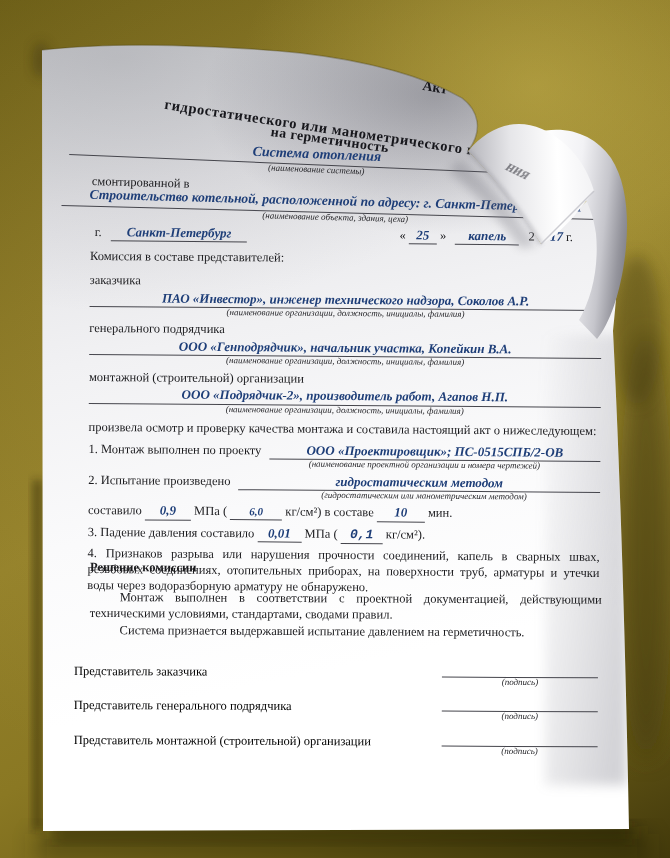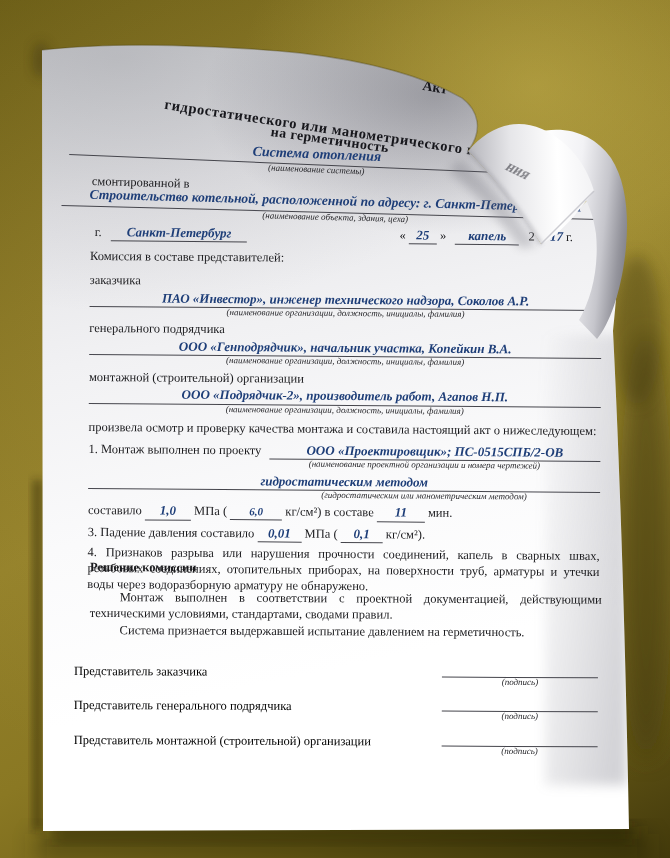--- a/index.html
+++ b/index.html
@@ -151,39 +151,40 @@
 
     <div style="margin-top:7px;">произвела осмотр и проверку качества монтажа и составила настоящий акт о нижеследующем:</div>
 
     <div class="itemrow" style="margin-top:5px;">
       <span class="lbl">1. Монтаж выполнен по проекту</span>
       <span class="fill"><span class="blue">ООО «Проектировщик»; ПС-0515СПБ/2-ОВ</span></span>
     </div>
     <div class="cap item-cap">(наименование проектной организации и номера чертежей)</div>
 
     <div class="itemrow">
+      <span class="lbl">2. Испытание произведено</span>
       <span class="fill"><span class="blue">гидростатическим методом</span></span>
     </div>
     <div class="cap item-cap">(гидростатическим или манометрическим методом)</div>
 
     <div style="margin-top:4px;">
       <span>составило</span>
-      <span class="ufield blue" style="font-size:13px;min-width:46px;">1,0</span>
+      <span class="ufield blue" style="font-size:13px;min-width:46px;">0,9</span>
       <span>МПа (</span>
       <span class="ufield blue" style="font-size:11px;min-width:52px;">6,0</span>
       <span>кг/см²) в составе</span>
-      <span class="ufield blue" style="font-size:13px;min-width:48px;">11</span>
+      <span class="ufield blue" style="font-size:13px;min-width:48px;">10</span>
       <span>мин.</span>
     </div>
 
     <div style="margin-top:4px;">
       <span>3. Падение давления составило</span>
       <span class="ufield blue" style="font-size:13px;min-width:44px;">0,01</span>
       <span>МПа (</span>
-      <span class="ufield blue" style="font-size:13px;min-width:42px;">0,1</span>
+      <span class="ufield blue" style="font-size:13px;min-width:42px;font-family:Liberation Mono, monospace;">0,1</span>
       <span>кг/см²).</span>
     </div>
 
     <div class="just" style="margin-top:4px;">4. Признаков разрыва или нарушения прочности соединений, капель в сварных швах, резьбовых соединениях, отопительных приборах, на поверхности труб, арматуры и утечки воды через водоразборную арматуру не обнаружено.</div>
   </div>
 
   <div class="blk body-txt" style="left:90px;top:560px;width:512px;transform:rotate(0.3deg);">
     <div style="font-weight:bold;">Решение комиссии</div>
     <div class="just indent" style="margin-top:14px;">Монтаж выполнен в соответствии с проектной документацией, действующими техническими условиями, стандартами, сводами правил.</div>
     <div class="indent" style="margin-top:2px;">Система признается выдержавшей испытание давлением на герметичность.</div>

